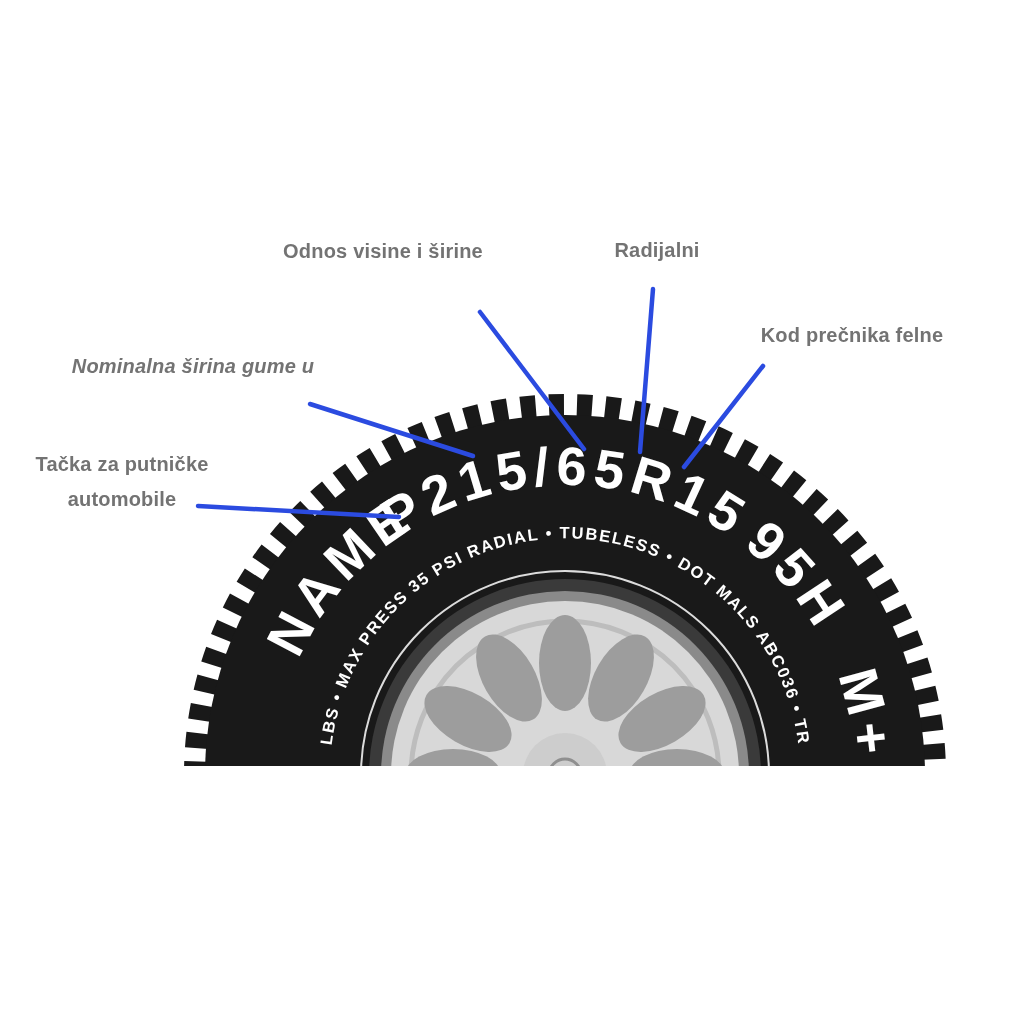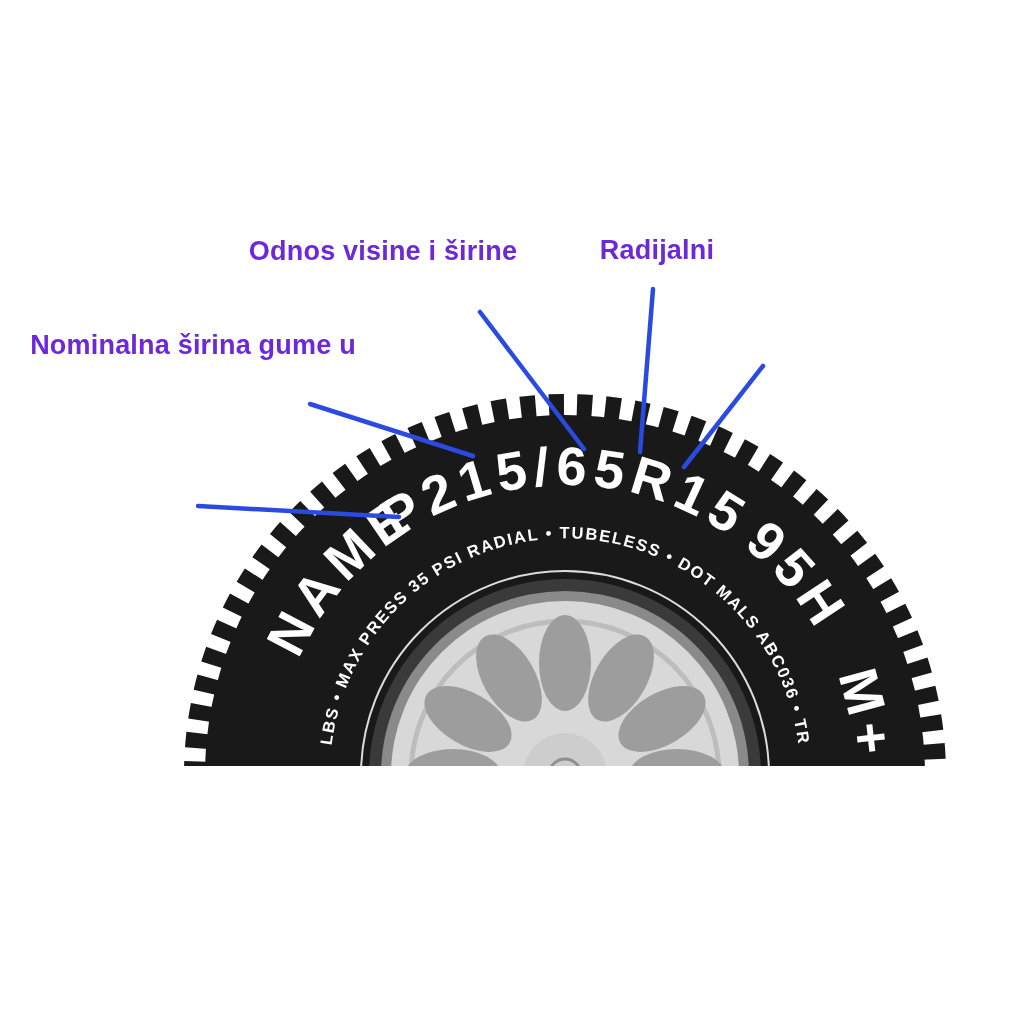--- a/index.html
+++ b/index.html
@@ -3,22 +3,22 @@
 <meta charset="utf-8">
 <style>
   html,body{margin:0;padding:0;background:#ffffff;}
   .stage{
     position:relative;width:1024px;height:1024px;background:#ffffff;
     overflow:hidden;font-family:"Liberation Sans",sans-serif;
   }
   .stage > svg{position:absolute;left:0;top:0;}
   .label{
     position:absolute;transform:translateX(-50%);
-    text-align:center;font-weight:700;font-size:27px;line-height:35px;
-    color:#6d28d9;white-space:nowrap;letter-spacing:.2px;
+    text-align:center;font-weight:700;font-size:20px;line-height:35px;
+    color:#737373;white-space:nowrap;letter-spacing:.2px;
   }
   .tire-text-big{font-weight:700;font-size:54px;letter-spacing:6px;fill:#ffffff;}
   .tire-text-load{font-weight:700;font-size:54px;letter-spacing:6px;word-spacing:24px;fill:#ffffff;}
   .tire-text-small{font-weight:700;font-size:16.5px;letter-spacing:1.7px;fill:#ffffff;}
 </style>
 </head>
 <body>
 
 <div class="stage">
 
@@ -80,19 +80,26 @@
   </svg>
 
   <div class="label" style="left:383px;top:234px;">
     <div>Odnos visine i širine</div>
   </div>
 
   <div class="label" style="left:657px;top:233px;">
     <div>Radijalni</div>
   </div>
 
+  <div class="label" style="left:852px;top:318px;">
+    <div>Kod prečnika felne</div>
+  </div>
 
-  <div class="label" style="left:193px;top:328px;">
+  <div class="label" style="left:193px;top:349px;font-style:italic;">
     <div>Nominalna širina gume u</div>
   </div>
 
+  <div class="label" style="left:122px;top:447px;">
+    <div>Tačka za putničke</div>
+    <div>automobile</div>
+  </div>
 
 </div>
 
 </body></html>

